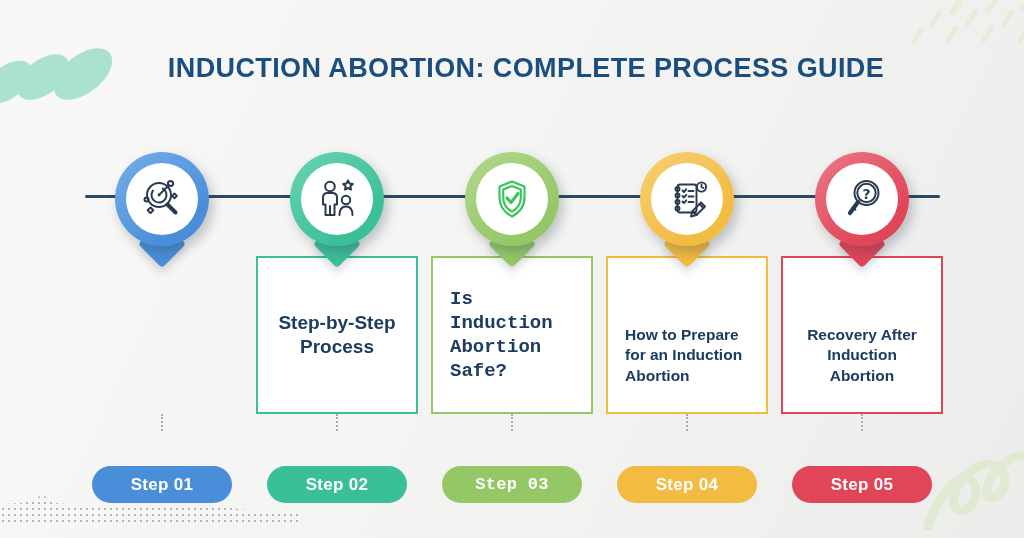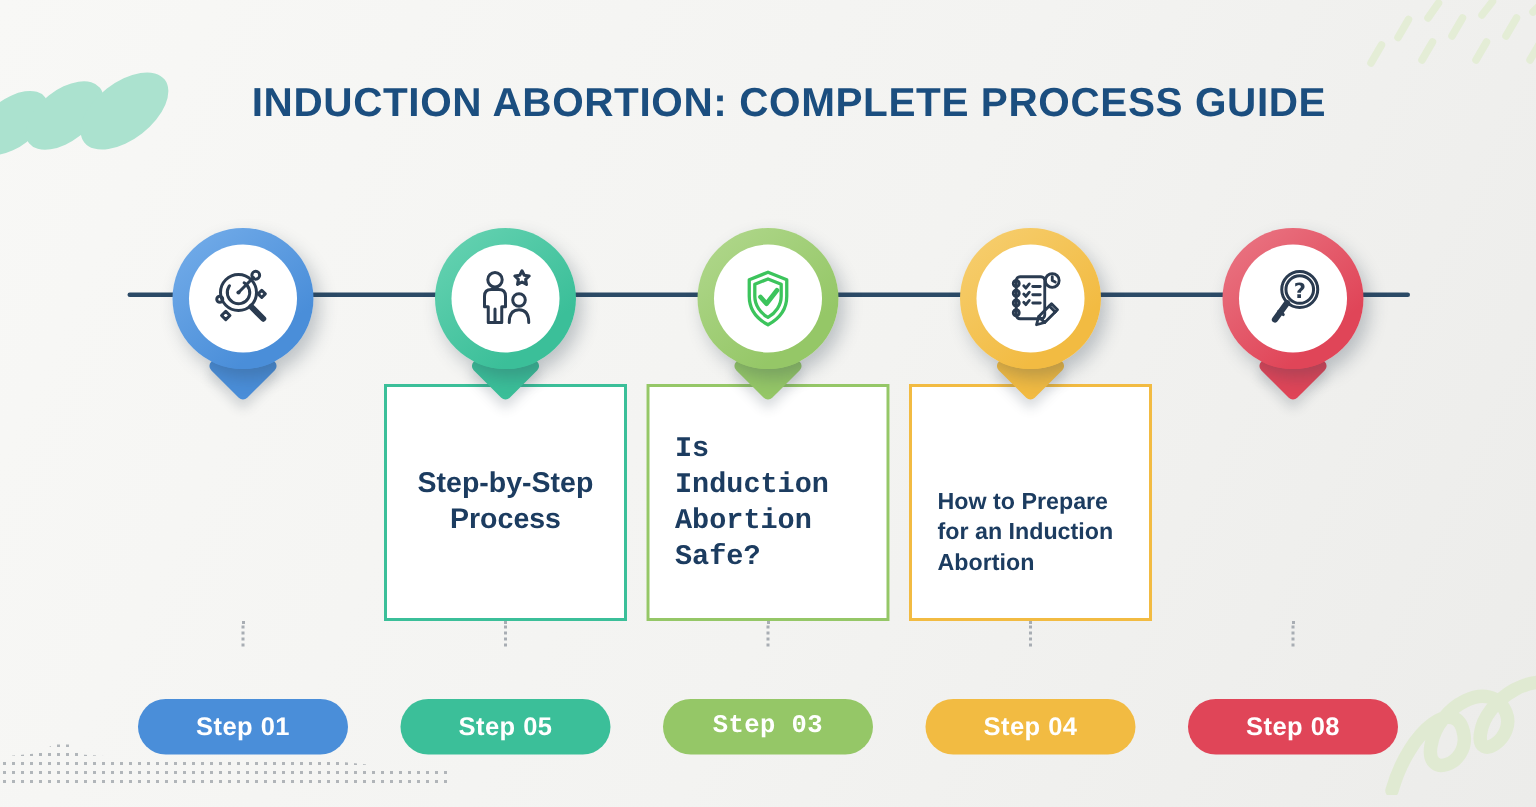--- a/index.html
+++ b/index.html
@@ -156,21 +156,21 @@
               <path d="M33 3.5 l1.5 3 l3.3 .5 l-2.4 2.3 l.6 3.3 L33 11 l-3 1.6 l.6 -3.3 l-2.4 -2.3 l3.3 -.5 z"></path>
             </g>
           </svg>
         </div>
       </div>
       <div class="card ta-center">
         <div class="heading">Step-by-Step Process</div>
       </div>
       <div class="connector"></div>
       <div class="badge">
-        <span>Step 05</span>
+        <span>Step 02</span>
       </div>
     </div>
 
     <div class="col" style="--c: #95c767; --cl: #aed689;">
       <div class="tail"></div>
       <div class="ring">
         <div class="inner">
           <svg width="44" height="44" viewBox="0 0 44 44">
             <g fill="none" stroke="#3cc45c" stroke-width="2.2" stroke-linecap="round" stroke-linejoin="round">
               <path d="M22 4.5 L34.5 9.5 V20.5 C34.5 29 29.5 35.5 22 39.5 C14.5 35.5 9.5 29 9.5 20.5 V9.5 Z"></path>
@@ -232,20 +232,23 @@
             <g fill="none" stroke="#2a3b50" stroke-width="2" stroke-linecap="round" stroke-linejoin="round">
               <circle cx="26.5" cy="16" r="12"></circle>
               <circle cx="26.5" cy="16" r="9.2"></circle>
               <line x1="18" y1="25" x2="10" y2="36" stroke-width="4.2"></line>
               <line x1="12.5" y1="30.5" x2="15.5" y2="32.7"></line>
             </g>
             <text x="26.5" y="21.5" text-anchor="middle" font-family="DejaVu Sans, sans-serif" font-size="14" font-weight="bold" fill="#2a3b50">?</text>
           </svg>
         </div>
       </div>
-      <div class="connector"></div>
-      <div class="badge">
-        <span>Step 08</span>
+      <div class="card ta-center">
+        <div class="heading">Recovery After Induction Abortion</div>
+      </div>
+      <div class="connector"></div>
+      <div class="badge">
+        <span>Step 05</span>
       </div>
     </div>
 
   </div>
 </div>
 
 </body></html>

